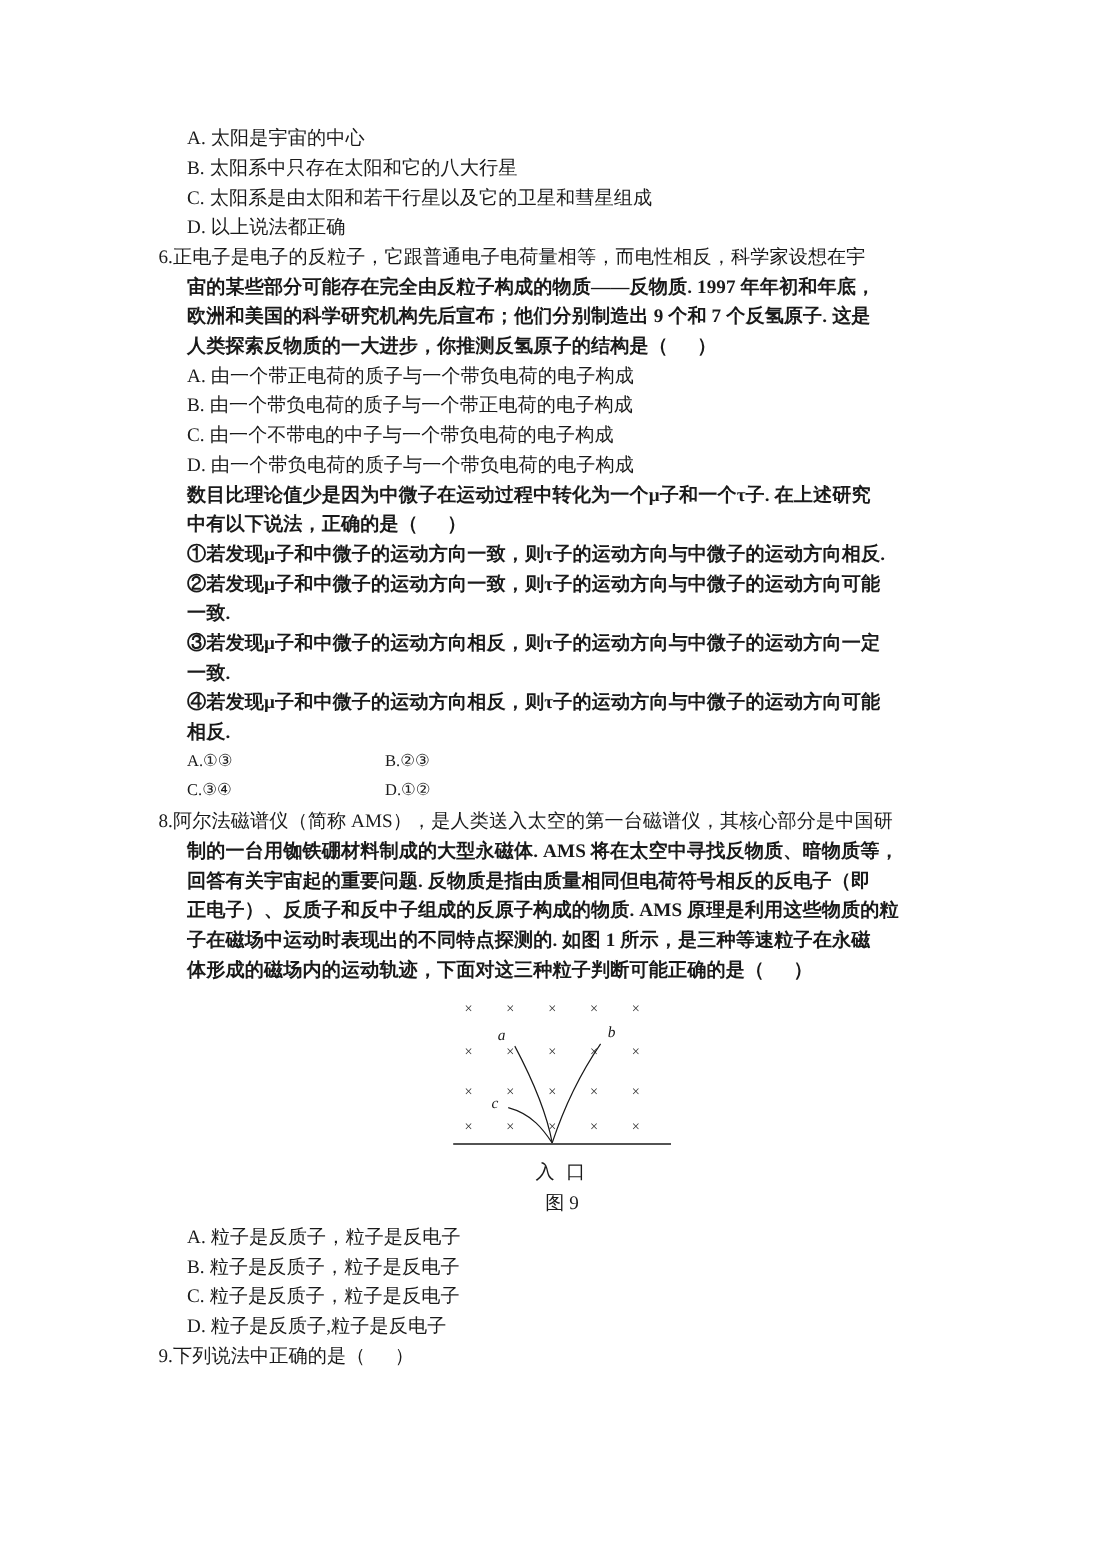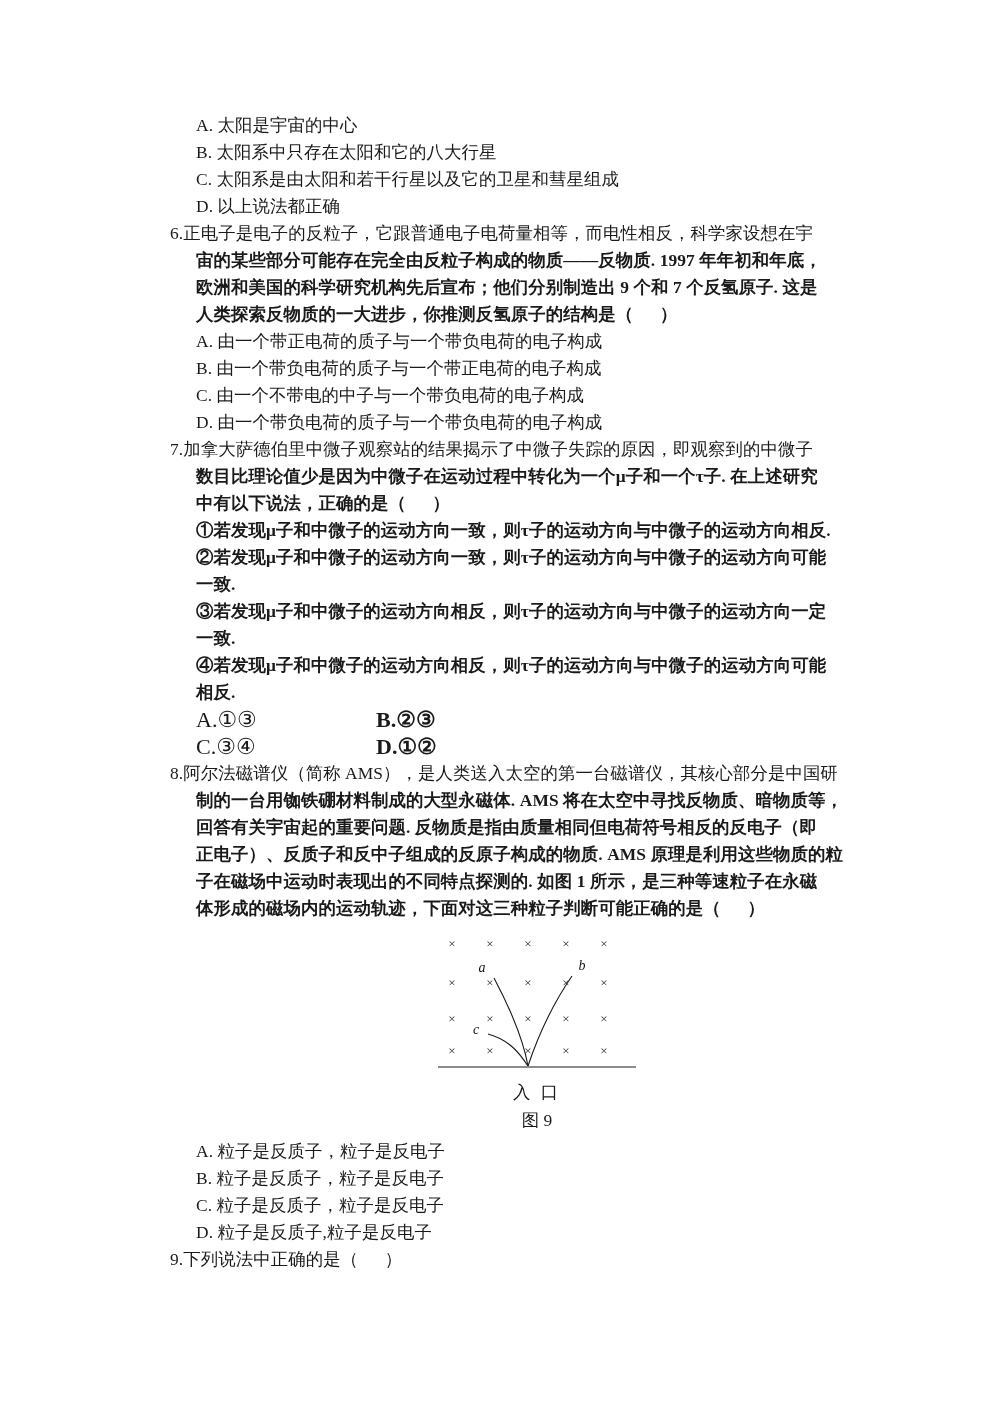--- a/index.html
+++ b/index.html
@@ -16,21 +16,21 @@
     overflow: hidden;
   }
   .page {
     position: absolute;
     left: 0; top: 0;
     width: 1000px;
     height: 1414px;
   }
   .content {
     position: absolute;
-    left: 170px;
+    left: 144px;
     top: 112px;
     width: 724px;
   }
 
   
   .line {
     font-size: 17.4px;
     line-height: 27px;
     white-space: pre;
     letter-spacing: 0.1px;
@@ -46,25 +46,25 @@
     font-weight: bold;
   }
   .num {
     font-family: "Liberation Serif", "DejaVu Serif", serif;
   }
 
   
   .opt-cols {
     display: flex;
     padding-left: 26px;
-    font-size: 22px;
+    font-size: 15px;
     line-height: 27px;
   }
   .opt-cols .col-a { width: 180px; white-space: pre; }
-  .opt-cols .col-b { white-space: pre; font-weight: bold; }
+  .opt-cols .col-b { white-space: pre; }
 
   
   .figure-wrap {
     position: relative;
     height: 212px;
     margin-top: 4px;
   }
   .figure {
     position: absolute;
     left: 262px;
@@ -123,21 +123,20 @@
       <div class="line qcont">宙的某些部分可能存在完全由反粒子构成的物质——反物质. 1997 年年初和年底，</div>
       <div class="line qcont">欧洲和美国的科学研究机构先后宣布；他们分别制造出 9 个和 7 个反氢原子. 这是</div>
       <div class="line qcont">人类探索反物质的一大进步，你推测反氢原子的结构是（      ）</div>
       <div class="line opt">A. 由一个带正电荷的质子与一个带负电荷的电子构成</div>
       <div class="line opt">B. 由一个带负电荷的质子与一个带正电荷的电子构成</div>
       <div class="line opt">C. 由一个不带电的中子与一个带负电荷的电子构成</div>
       <div class="line opt">D. 由一个带负电荷的质子与一个带负电荷的电子构成</div>
     </div>
 
     <div>
-      <div class="line qline"><span class="num">7.</span><span>加拿大萨德伯里中微子观察站的结果揭示了中微子失踪的原因，即观察到的中微子</span></div>
       <div class="line qcont">数目比理论值少是因为中微子在运动过程中转化为一个μ子和一个τ子. 在上述研究</div>
       <div class="line qcont">中有以下说法，正确的是（      ）</div>
       <div class="line qcont">①若发现μ子和中微子的运动方向一致，则τ子的运动方向与中微子的运动方向相反.</div>
       <div class="line qcont">②若发现μ子和中微子的运动方向一致，则τ子的运动方向与中微子的运动方向可能</div>
       <div class="line qcont">一致.</div>
       <div class="line qcont">③若发现μ子和中微子的运动方向相反，则τ子的运动方向与中微子的运动方向一定</div>
       <div class="line qcont">一致.</div>
       <div class="line qcont">④若发现μ子和中微子的运动方向相反，则τ子的运动方向与中微子的运动方向可能</div>
       <div class="line qcont">相反.</div>
       <div class="opt-cols">

